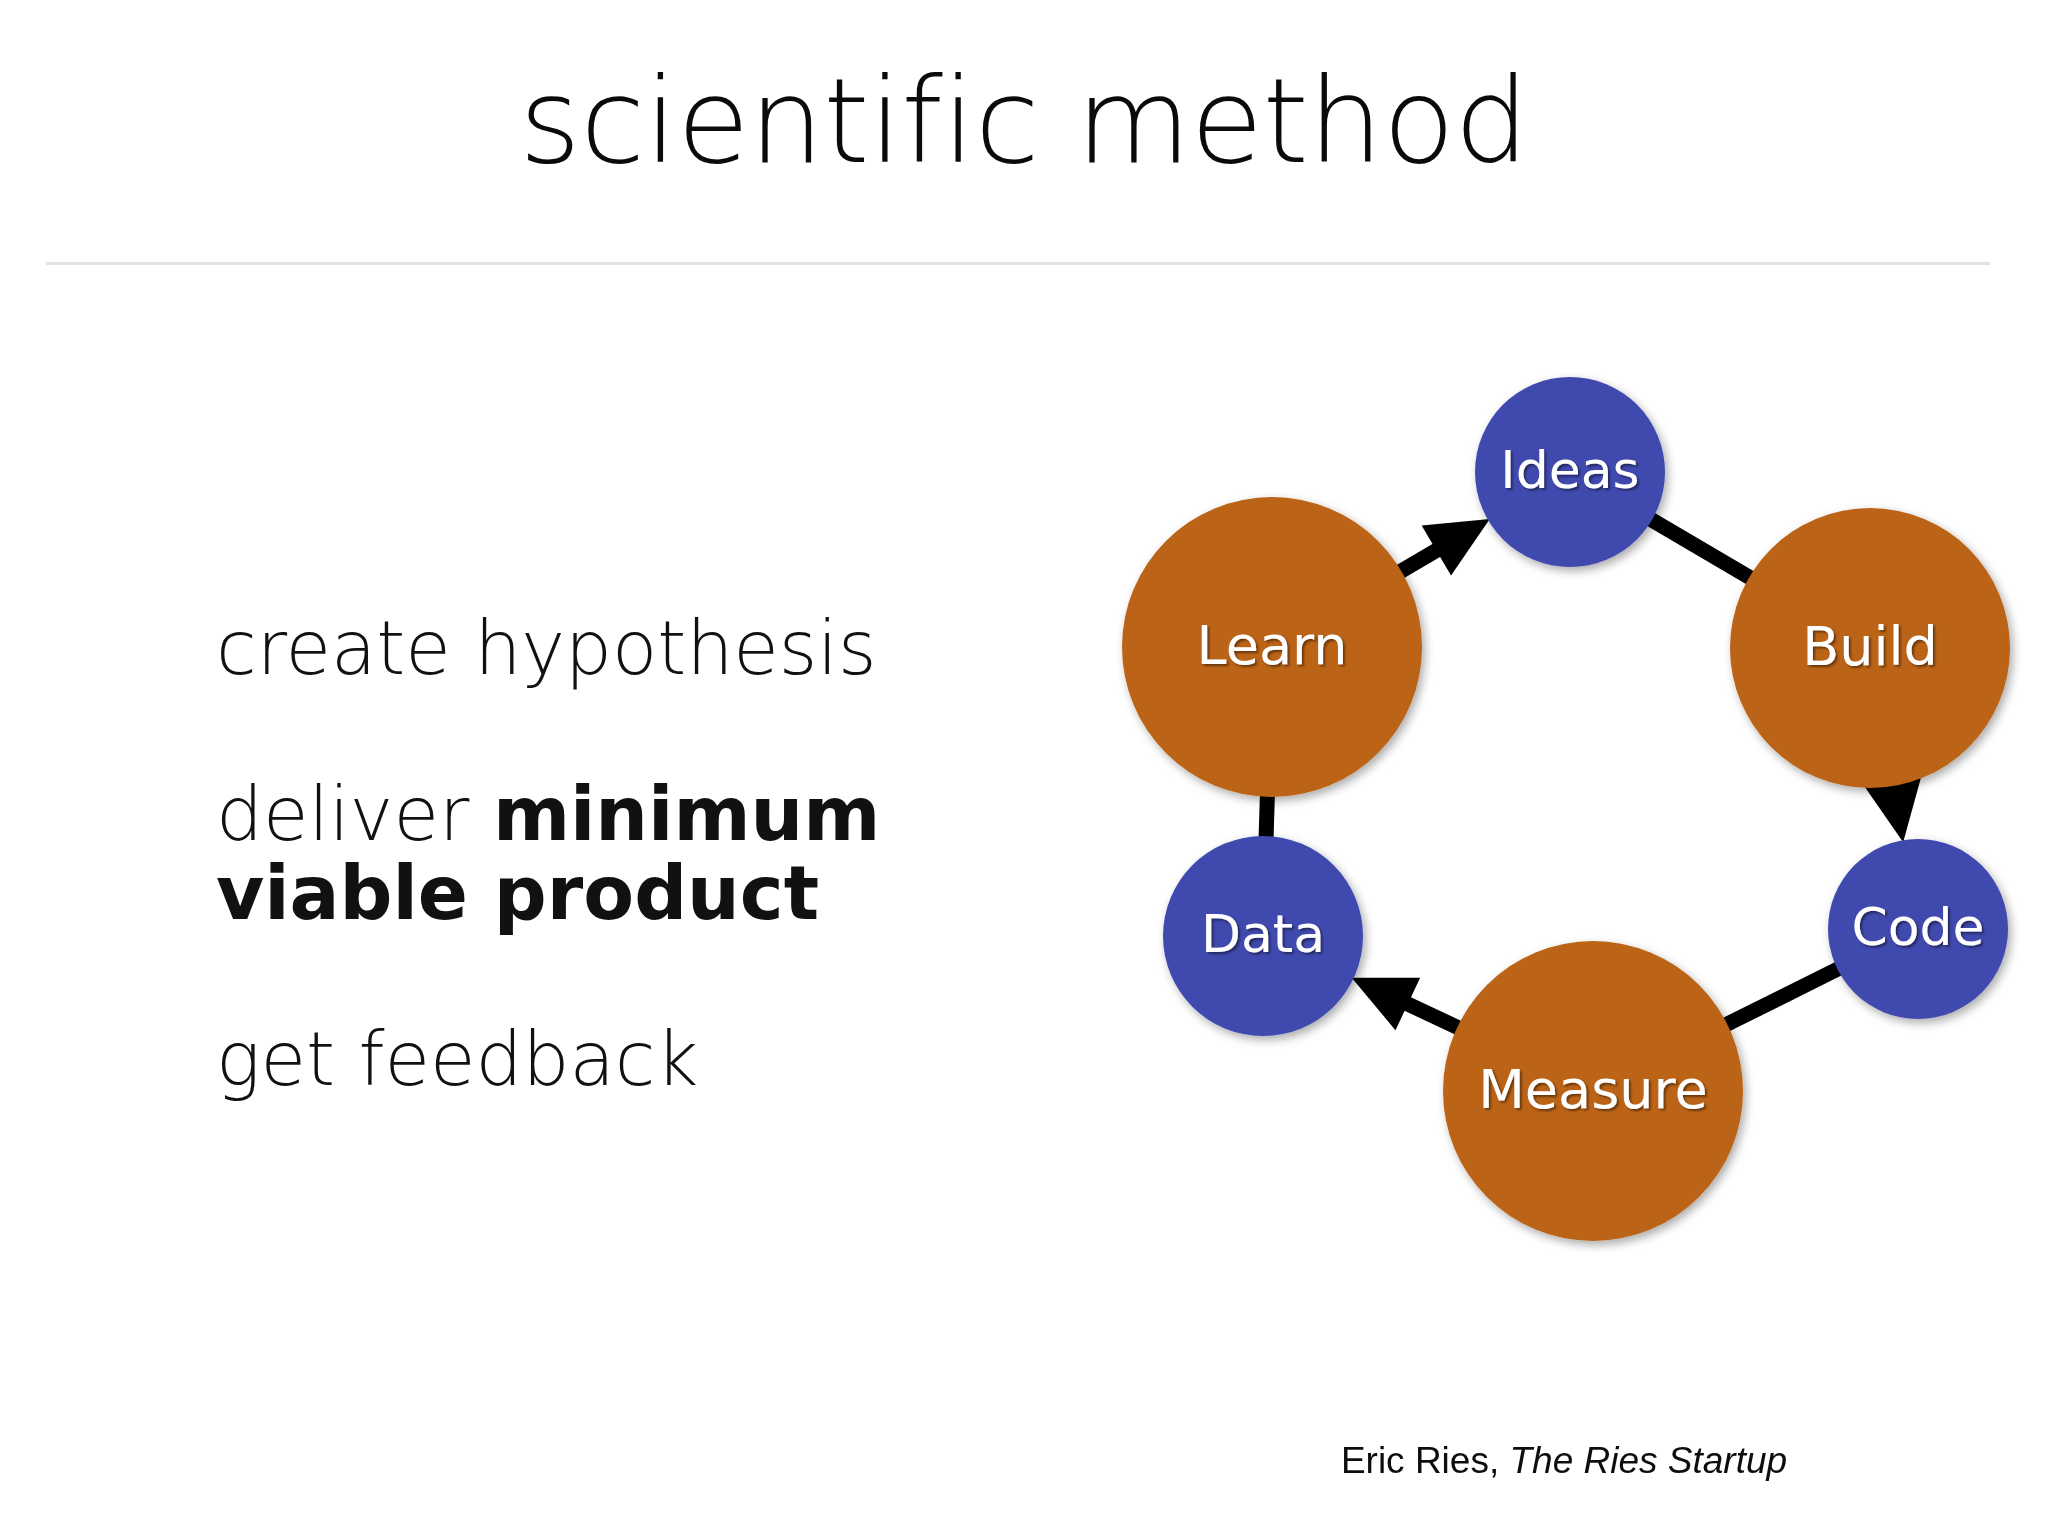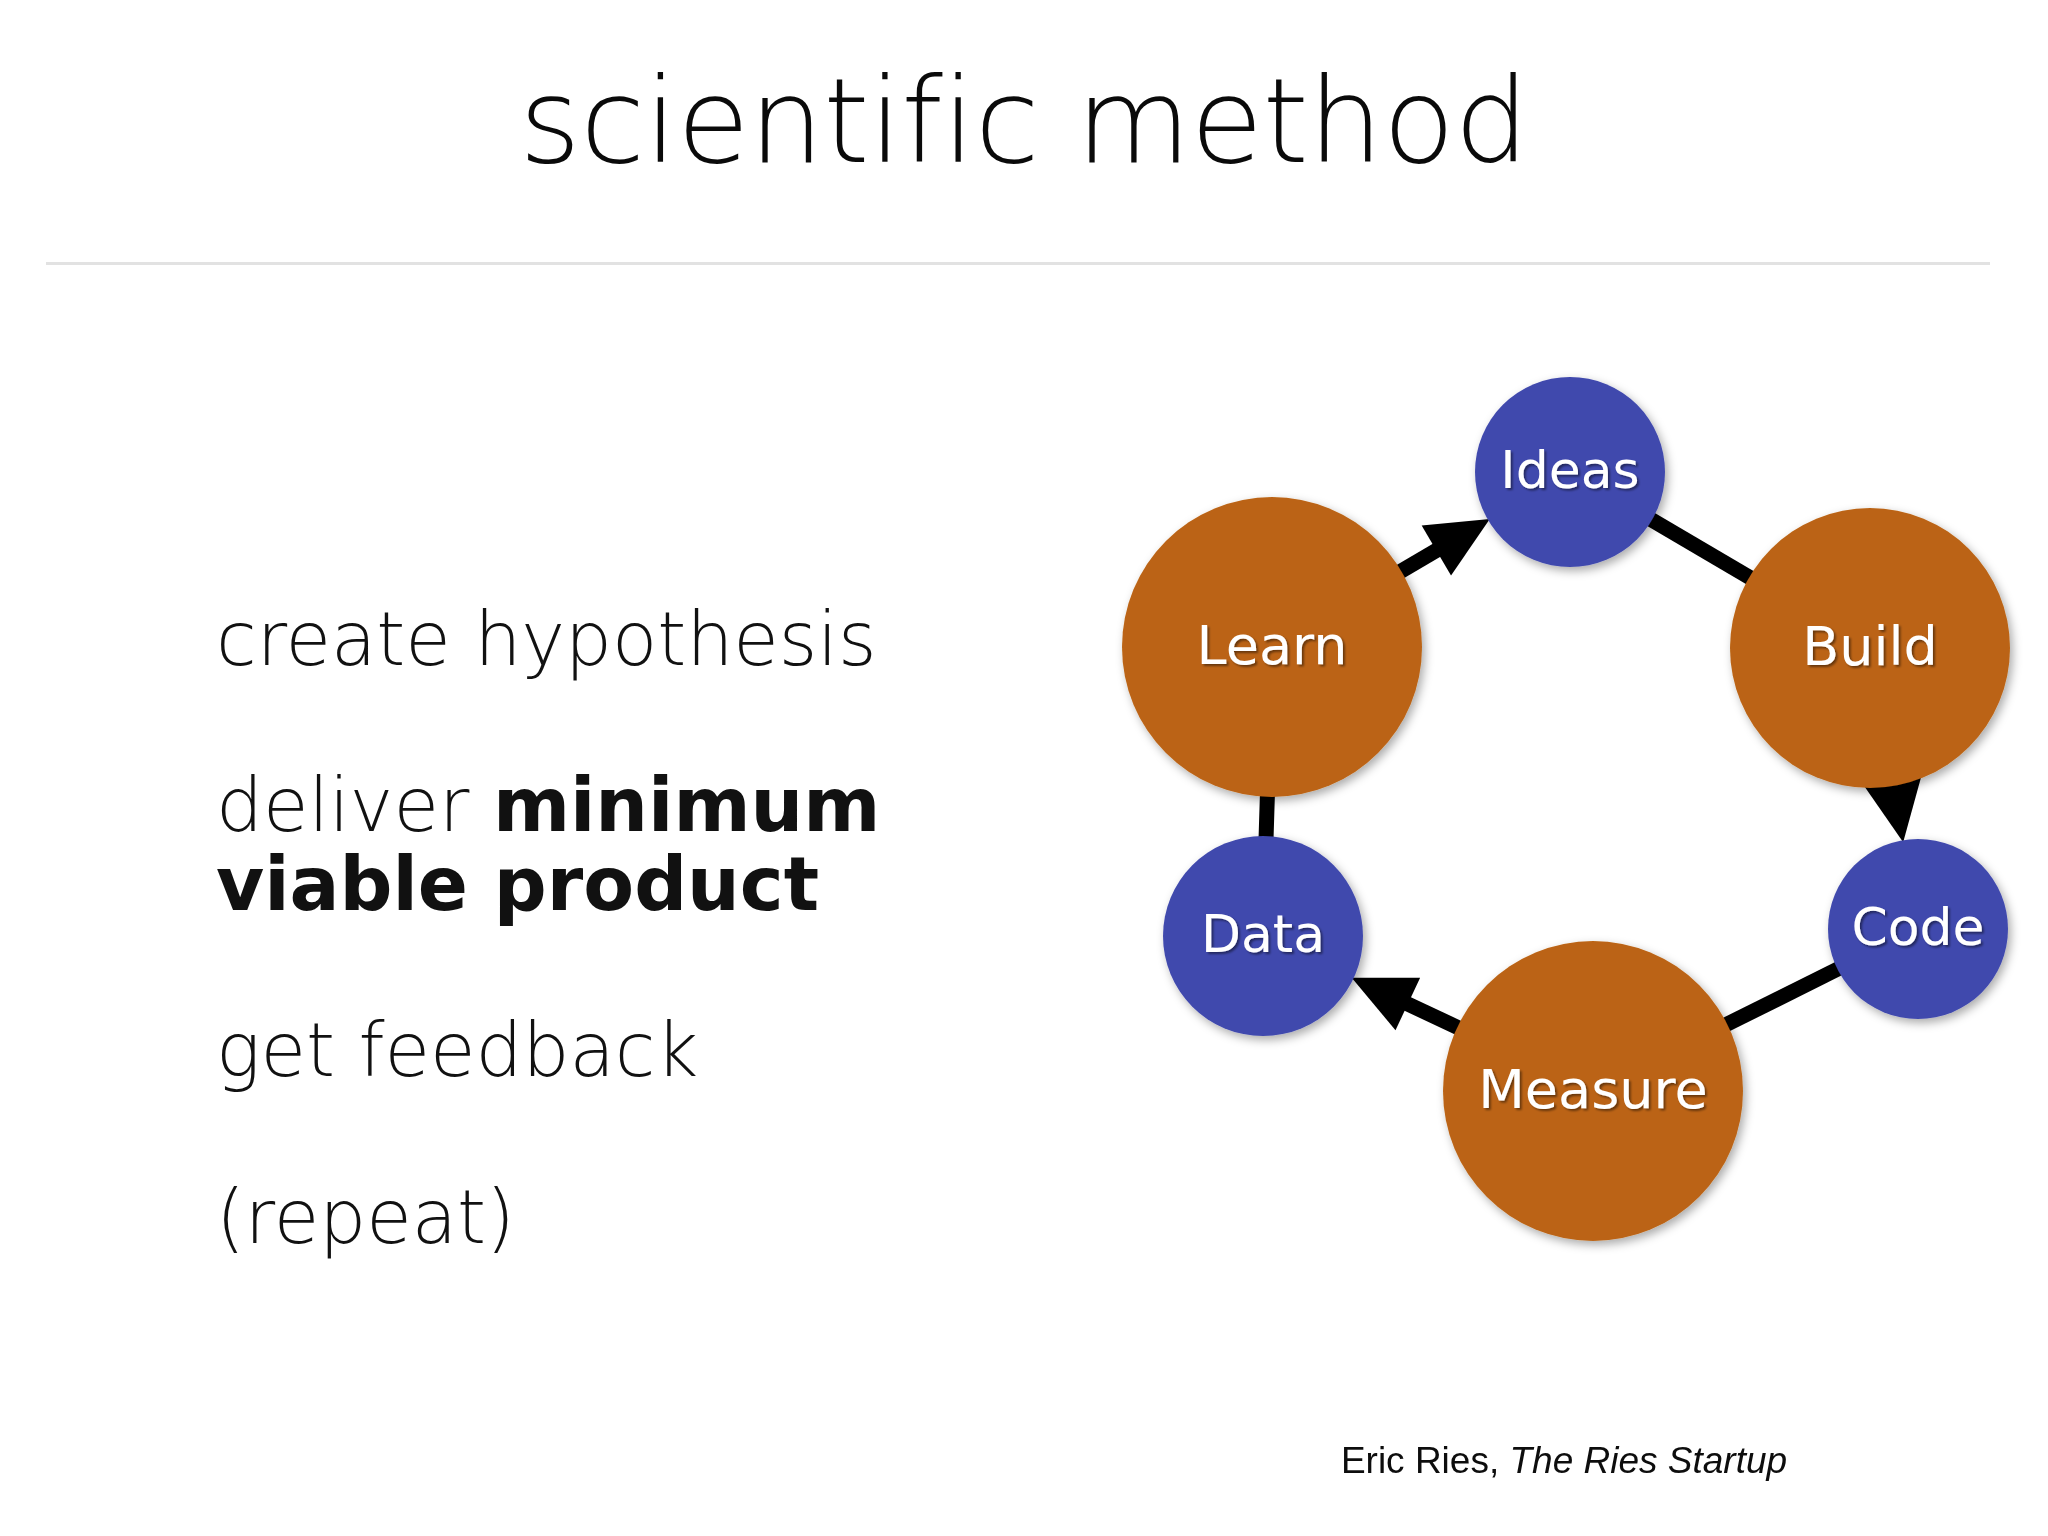--- a/index.html
+++ b/index.html
@@ -54,21 +54,21 @@
     left: 216px;
     top: 600px;
     width: 760px;
   }
   .bullet {
     font-family: "DejaVu Sans", sans-serif;
     font-weight: 300;
     font-size: 74px;
     line-height: 1.06;
     color: #111111;
-    margin: 0 0 88px 0;
+    margin: 9px 0 88px 0;
     white-space: pre-wrap;
   }
   .bullet:last-child { margin-bottom: 0; }
   .bullet .b-strong {
     font-weight: 700;
   }
 
   
   .diagram {
     position: absolute;
@@ -118,21 +118,20 @@
   <div class="title-rule"></div>
 
   <div class="bullets">
 
     <p class="bullet"><span>create hypothesis</span></p>
 
     <p class="bullet"><span>deliver </span><span class="b-strong">minimum viable product</span></p>
 
     <p class="bullet"><span>get feedback</span></p>
 
-    <p class="bullet"><span>(repeat)</span></p>
 
   </div>
 
   <div class="diagram">
     <svg viewBox="0 0 968 1140" xmlns="http://www.w3.org/2000/svg">
       <defs>
         <filter id="nodeShadow" x="-30%" y="-30%" width="170%" height="170%">
           <feDropShadow dx="3" dy="4" stdDeviation="5" flood-color="#000000" flood-opacity="0.33"></feDropShadow>
         </filter>
         <filter id="textShadow" x="-30%" y="-40%" width="170%" height="190%">

